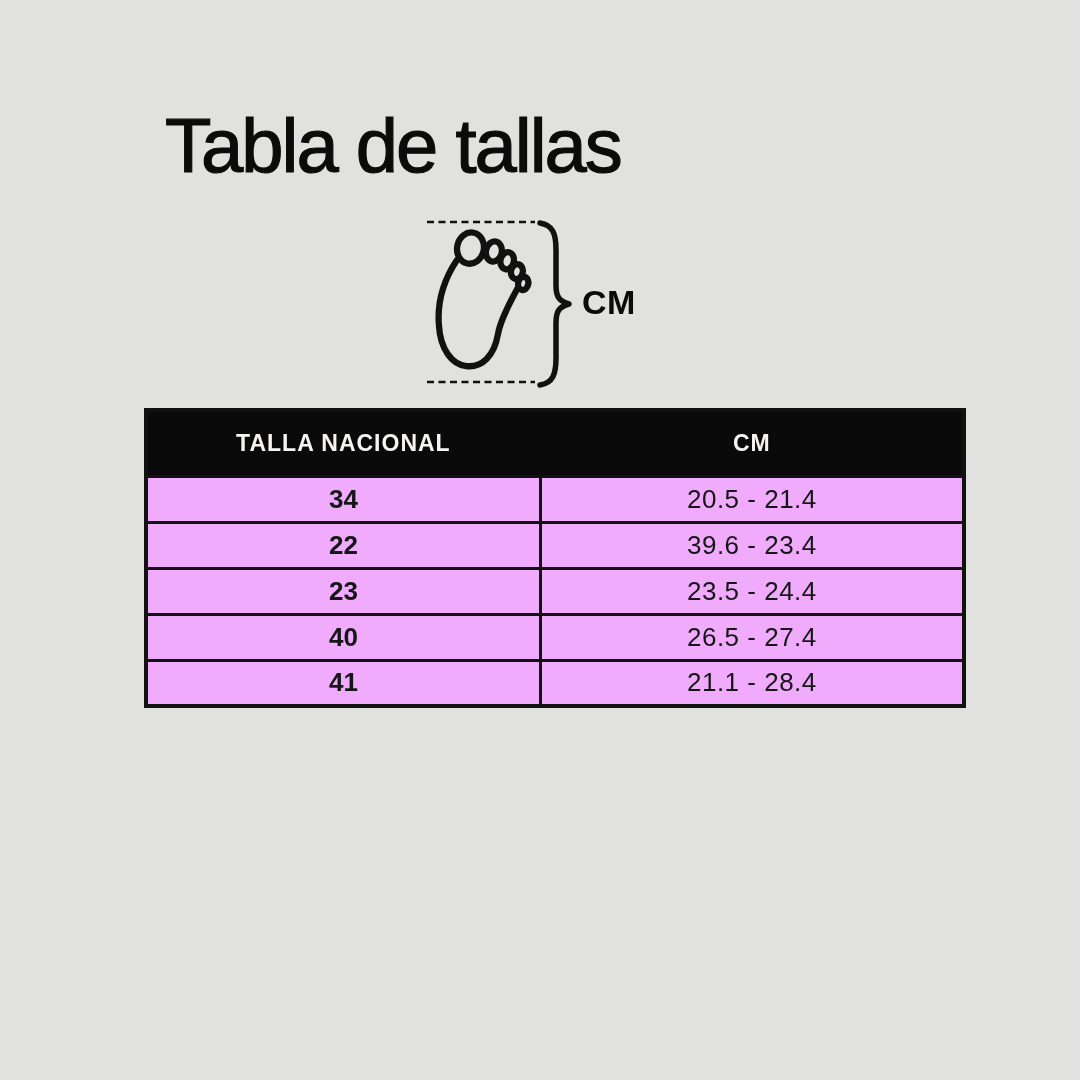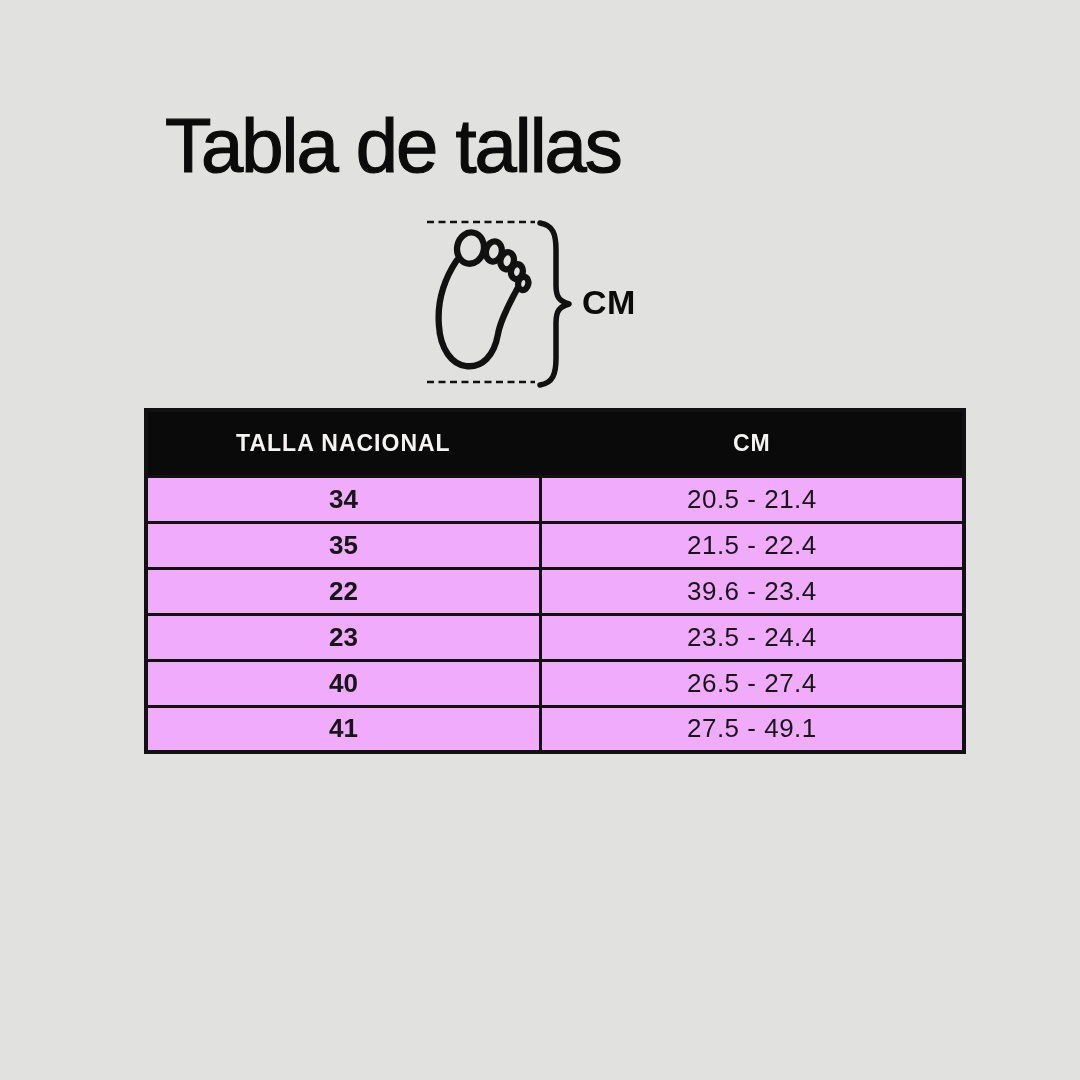--- a/index.html
+++ b/index.html
@@ -127,35 +127,31 @@
         <th>TALLA NACIONAL</th>
         <th>CM</th>
       </tr>
     </thead>
     <tbody>
       <tr>
         <td class="col-size">34</td>
         <td class="col-cm">20.5 - 21.4</td>
       </tr>
       <tr>
-        <td class="col-size">35</td>
-        <td class="col-cm">21.5 - 22.4</td>
-      </tr>
-      <tr>
         <td class="col-size">22</td>
         <td class="col-cm">39.6 - 23.4</td>
       </tr>
       <tr>
         <td class="col-size">23</td>
         <td class="col-cm">23.5 - 24.4</td>
       </tr>
       <tr>
         <td class="col-size">40</td>
         <td class="col-cm">26.5 - 27.4</td>
       </tr>
       <tr>
         <td class="col-size">41</td>
-        <td class="col-cm">27.5 - 49.1</td>
+        <td class="col-cm">21.1 - 28.4</td>
       </tr>
     </tbody>
   </table>
 
 </div>
 
 </body></html>

